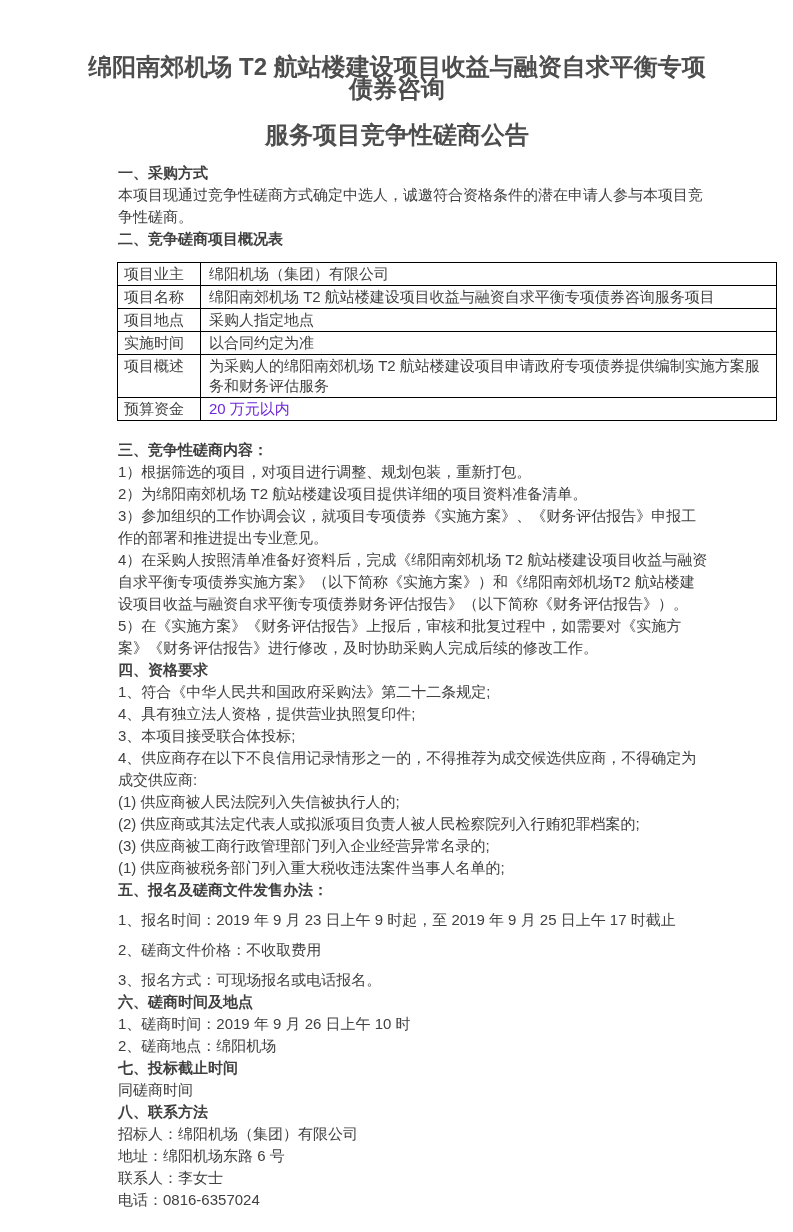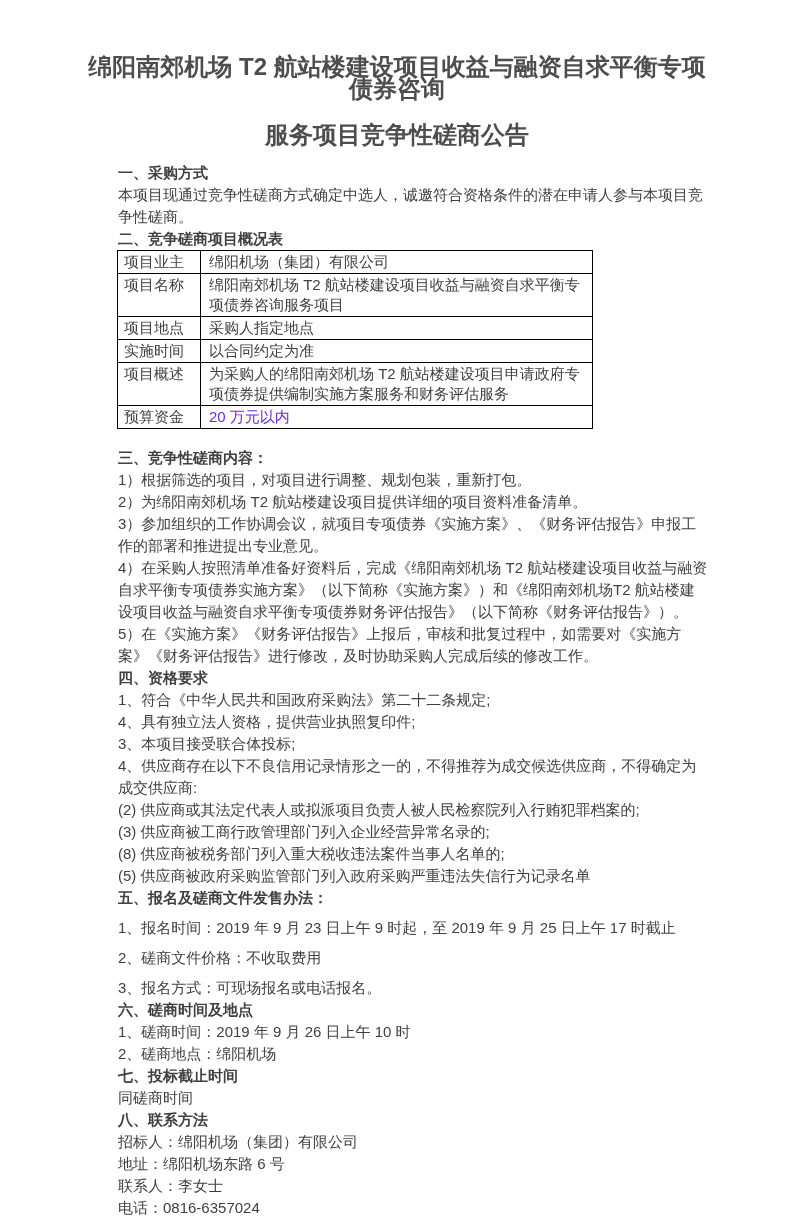--- a/index.html
+++ b/index.html
@@ -28,22 +28,22 @@
     font-weight:bold;
     color:#404040;
     line-height:22px;
   }
   p { margin:0; line-height:22px; }
   .gap-top { margin-top:18px; }
   .mb8 { margin-bottom:8px; }
   table.overview {
     border-collapse:collapse;
     table-layout:fixed;
-    width:476px;
-    margin:0 0 0 -1px;
+    width:660px;
+    margin:12px 0 0 -1px;
     color:#404040;
   }
   table.overview td {
     border:1px solid #000000;
     padding:1px 8px;
     line-height:20px;
     vertical-align:top;
     font-size:15px;
   }
   table.overview td.label { width:72px; padding:1px 4px 1px 6px; }
@@ -97,24 +97,24 @@
   <p>2）为绵阳南郊机场 T2 航站楼建设项目提供详细的项目资料准备清单。</p>
   <p>3）参加组织的工作协调会议，就项目专项债券《实施方案》、《财务评估报告》申报工作的部署和推进提出专业意见。</p>
   <p>4）在采购人按照清单准备好资料后，完成《绵阳南郊机场 T2 航站楼建设项目收益与融资自求平衡专项债券实施方案》（以下简称《实施方案》）和《绵阳南郊机场T2 航站楼建设项目收益与融资自求平衡专项债券财务评估报告》（以下简称《财务评估报告》）。</p>
   <p>5）在《实施方案》《财务评估报告》上报后，审核和批复过程中，如需要对《实施方案》《财务评估报告》进行修改，及时协助采购人完成后续的修改工作。</p>
 
   <div class="h">四、资格要求</div>
   <p>1、符合《中华人民共和国政府采购法》第二十二条规定;</p>
   <p>4、具有独立法人资格，提供营业执照复印件;</p>
   <p>3、本项目接受联合体投标;</p>
   <p>4、供应商存在以下不良信用记录情形之一的，不得推荐为成交候选供应商，不得确定为成交供应商:</p>
+  <p>(1) 供应商被人民法院列入失信被执行人的;</p>
   <p>(2) 供应商或其法定代表人或拟派项目负责人被人民检察院列入行贿犯罪档案的;</p>
   <p>(3) 供应商被工商行政管理部门列入企业经营异常名录的;</p>
-  <p>(8) 供应商被税务部门列入重大税收违法案件当事人名单的;</p>
-  <p>(5) 供应商被政府采购监管部门列入政府采购严重违法失信行为记录名单</p>
+  <p>(1) 供应商被税务部门列入重大税收违法案件当事人名单的;</p>
 
   <div class="h mb8">五、报名及磋商文件发售办法：</div>
   <p class="mb8">1、报名时间：2019 年 9 月 23 日上午 9 时起，至 2019 年 9 月 25 日上午 17 时截止</p>
   <p class="mb8">2、磋商文件价格：不收取费用</p>
   <p>3、报名方式：可现场报名或电话报名。</p>
 
   <div class="h">六、磋商时间及地点</div>
   <p>1、磋商时间：2019 年 9 月 26 日上午 10 时</p>
   <p>2、磋商地点：绵阳机场</p>
 

